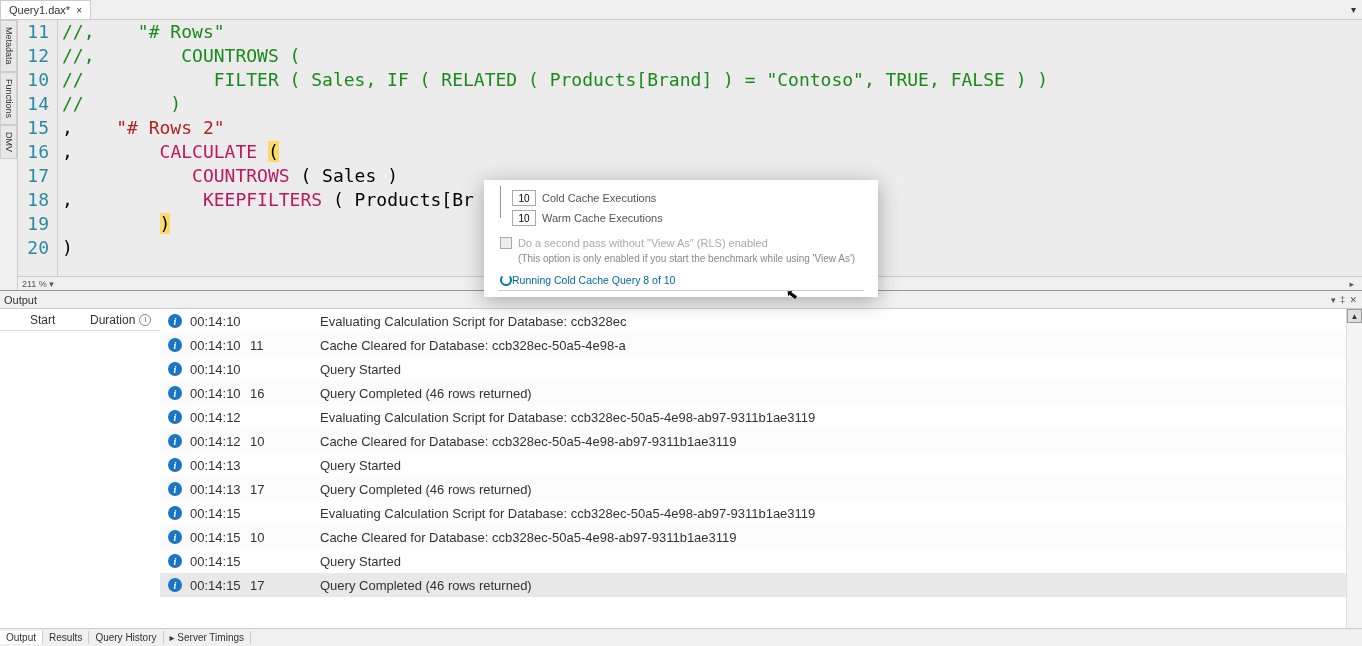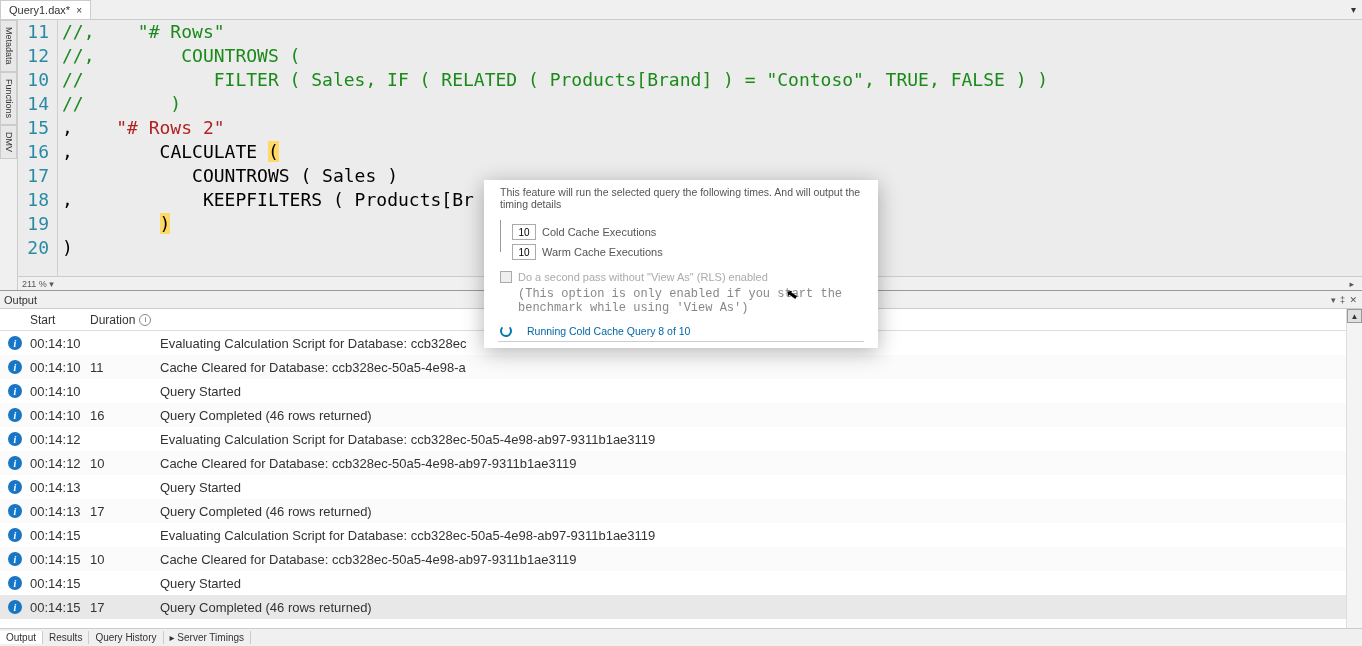--- a/index.html
+++ b/index.html
@@ -37,30 +37,30 @@
 .bottom-tabs { height: 18px; background: #f0f0f0; border-top: 1px solid #ccc; display: flex; align-items: center; font-size: 10px; }
 .bottom-tab { padding: 1px 6px; border-right: 1px solid #ccc; cursor: pointer; }
 .bottom-tab.active { background: #fff; }
 .dialog { position: absolute; left: 484px; top: 180px; width: 394px; background: #fff; box-shadow: 0 4px 20px rgba(0,0,0,0.3); font-size: 11px; color: #555; }
 .dialog-title { font-size: 26px; color: #0078a8; font-weight: 300; padding: 12px 16px 6px 16px; }
 .dialog-body { padding: 6px 16px 10px 16px; }
 .dialog-desc { font-size: 10.5px; margin-bottom: 10px; color: #555; }
 .dialog-row { display: flex; align-items: center; margin: 4px 0; gap: 6px; }
 .dialog-input { width: 24px; height: 16px; border: 1px solid #aaa; text-align: center; font-size: 10px; }
 .dialog-check { width: 12px; height: 12px; border: 1px solid #aaa; background: #eee; }
-.dialog-sub { font-size: 12px; color: #888; margin-left: 18px; margin-top:2px;font-family:Liberation Mono, monospace;}
+.dialog-sub { font-size: 10px; color: #888; margin-left: 18px; margin-top:2px;}
 .dialog-buttons { display: flex; justify-content: flex-end; gap: 6px; padding: 6px 10px 10px 10px; }
 .dialog-btn { padding: 3px 14px; border: 1px solid #999; background: linear-gradient(#fdfdfd,#e8e8e8); font-size: 11px; cursor: pointer; }
-.dialog-status { display: flex; align-items: flex-end; gap: 15px; padding: 0 16px 4px 16px; color: #0066aa; font-size: 10.5px; border-top:0; }
+.dialog-status { display: flex; align-items: flex-end; gap: 0; padding: 0 16px 4px 16px; color: #0066aa; font-size: 10.5px; border-top:0; }
 .dialog hr { border:none; border-top:1px solid #ccc; margin: 0 14px 6px 14px;}
 .spinner { width: 12px; height: 12px; border: 2px solid #0078a8; border-top-color: transparent; border-radius: 50%; display: inline-block; }
 .cursor-img { position:absolute; left:786px; top:286px; font-size:14px; color:#000; pointer-events:none; transform: rotate(-10deg);}
 .tok-comment { color: #1a8a1a; }
 .tok-string { color: #b22222; }
-.tok-keyword { color: #000000; }
+.tok-keyword { color: #be185d; }
 .tok-black { color: #000; }
 .hl-paren { background: #ffd966; color:#000; }
 .row-container { display:flex; flex:1;}
 .dur-icon { width:12px;height:12px;border:1px solid #888;border-radius:50%; display:inline-flex;align-items:center;justify-content:center;font-size:8px;color:#666;}
 .bracket-link { width:10px; border-left:1px solid #999; margin-right:2px; position:relative; height:32px;}
 </style>
 </head>
 <body>
 
 <div class="top-bar">
@@ -99,21 +99,21 @@
     </div>
   </div>
 </div>
 
 <div class="output-panel">
   <div class="output-header">
     <span>Output</span>
     <span class="output-header-right">▾ ‡ ✕</span>
   </div>
   <div class="row-container">
-    <div style="flex:1; display:flex; flex-direction:column;">
+    <div style="flex:1; display:flex; flex-direction:row;">
       <div class="output-cols">
         <div class="col-icon"></div>
         <div class="col-start">Start</div>
         <div class="col-dur">
           <span>Duration</span>
           <span class="dur-icon">i</span>
         </div>
         <div class="col-msg"></div>
       </div>
       <div class="output-rows" id="output-rows">
@@ -223,21 +223,20 @@
 
 <div class="bottom-tabs" id="bottom-tabs">
     <div class="bottom-tab active">Output</div>
     <div class="bottom-tab">Results</div>
     <div class="bottom-tab">Query History</div>
     <div class="bottom-tab">▸ Server Timings</div>
   </div>
 
 <div class="dialog">
   <div class="dialog-body">
-    <div class="dialog-desc">This feature will run the selected query the following times. And will output the timing details</div>
     <div style="display:flex;">
       <div class="bracket-link"></div>
       <div style="flex:1;">
         <div class="dialog-row">
           <input class="dialog-input" value="10" style="">
           <span>Cold Cache Executions</span>
         </div>
         <div class="dialog-row">
           <input class="dialog-input" value="10" style="">
           <span>Warm Cache Executions</span>

